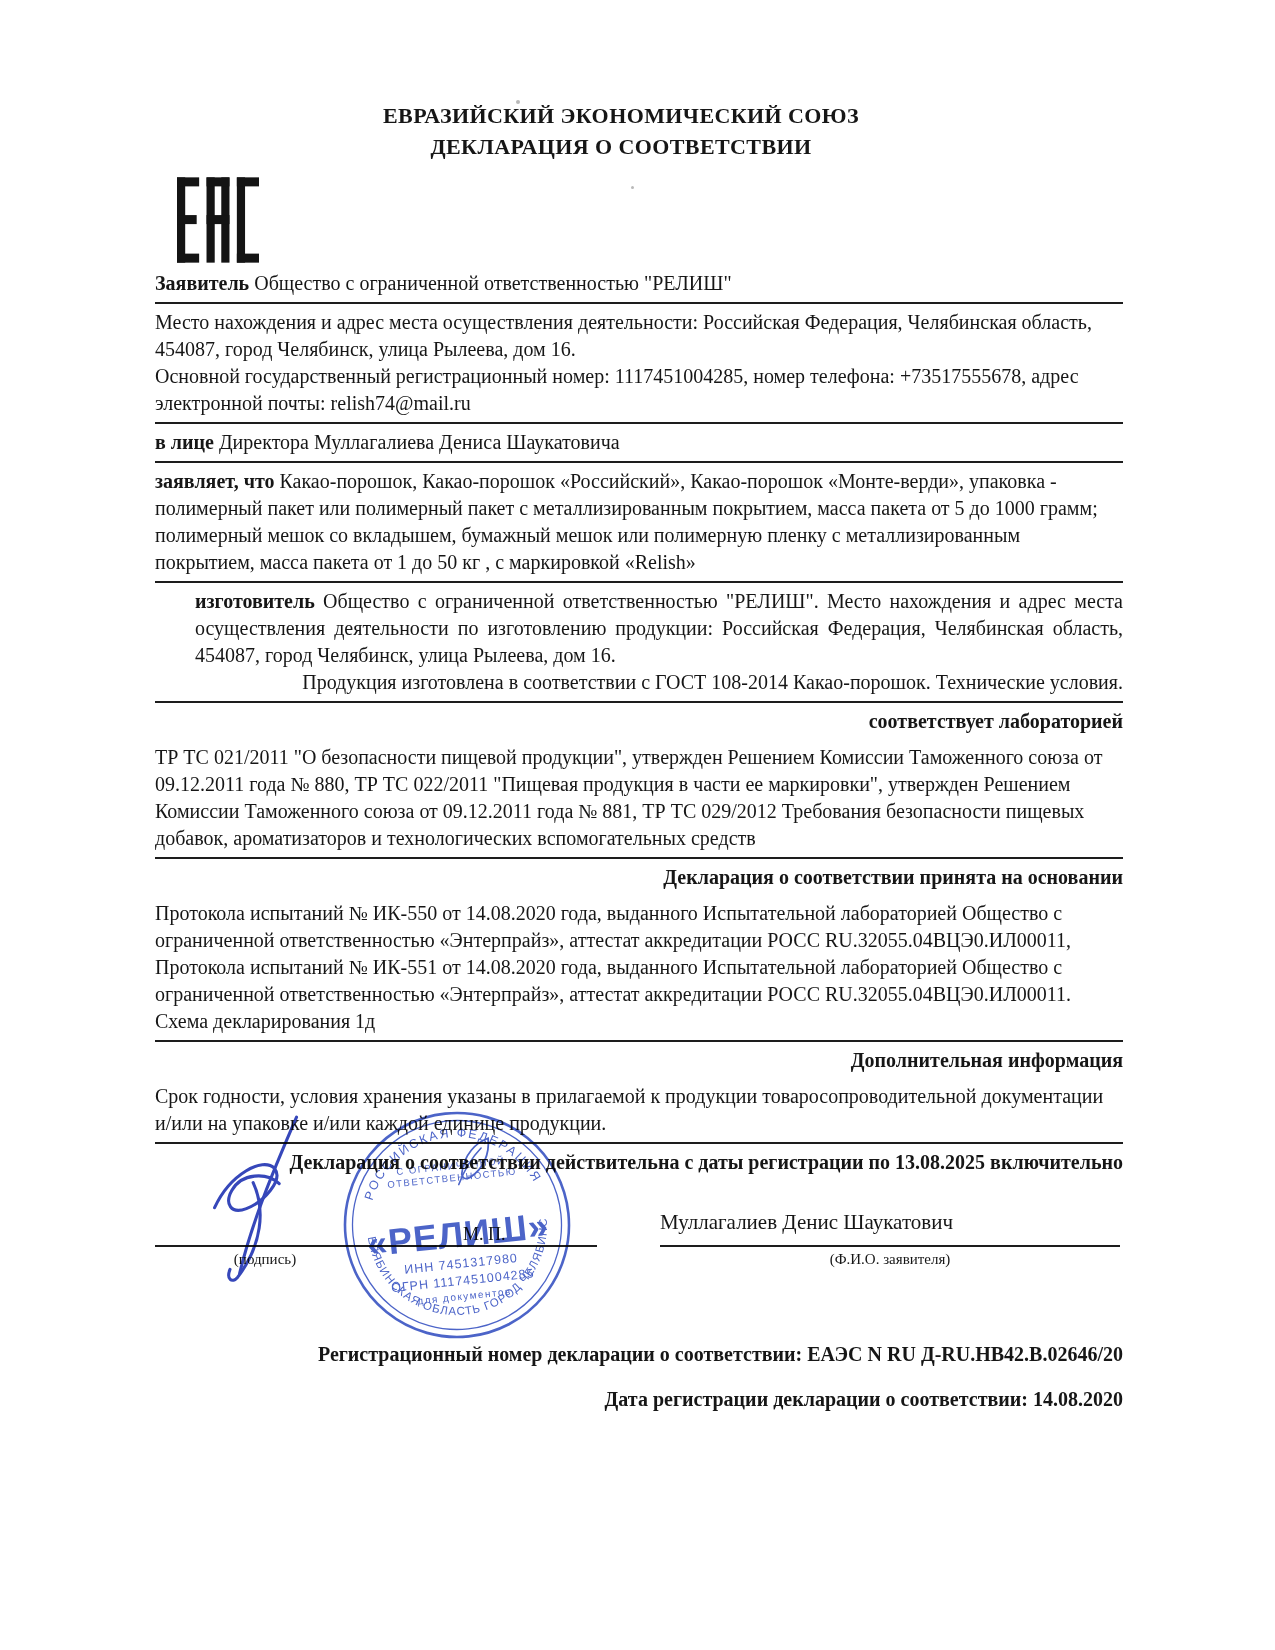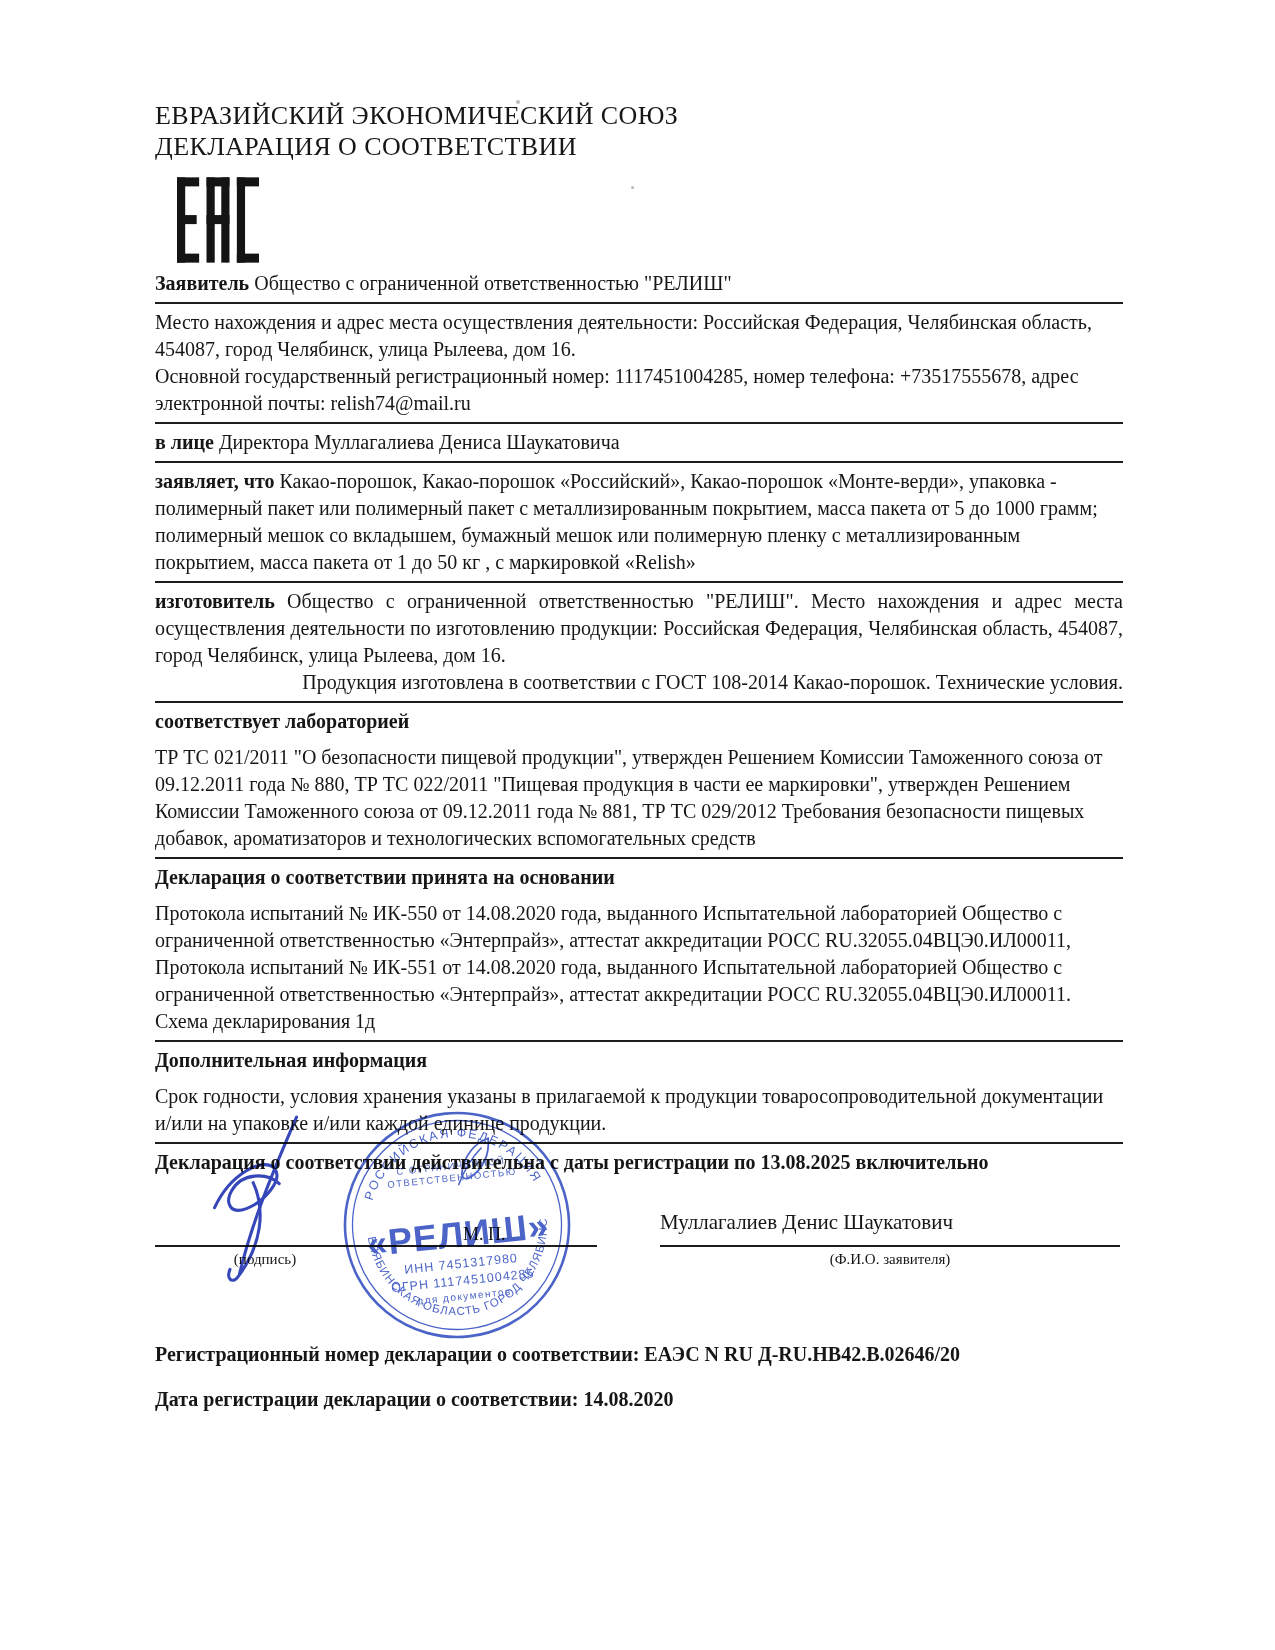--- a/index.html
+++ b/index.html
@@ -13,32 +13,33 @@
     color:#161616;
   }
   .content{
     position:absolute;
     left:155px;top:100px;
     width:968px;
     font-size:20px;
     line-height:27px;
   }
   .title{
-    font-weight:normal;
-    font-size:26px;
+    text-align:center;
+    font-weight:bold;
+    font-size:22px;
     line-height:31px;
     letter-spacing:.4px;
     padding-right:36px;
   }
   .eac{margin:15px 0 4px 22px;width:82px;height:86px;}
-  .b{font-weight:bold;}
+  .b{font-weight:bold;text-align:right;}
   .sec{padding:3px 0;}
   hr.rule{border:none;border-top:2.5px solid #1d1d1d;margin:2px 0;height:0;}
   .gap-p{margin-top:9px;}
-  .just{text-align:justify;}
+  .just{text-align:justify;margin-left:40px;}
   .sig-area{position:relative;height:124px;margin-top:4px;}
   .sig-line{position:absolute;border-top:2px solid #1d1d1d;height:0;}
   .line-sign{left:0;top:62px;width:442px;}
   .line-fio{left:505px;top:62px;width:460px;}
   .small-label{position:absolute;font-size:15px;line-height:18px;text-align:center;}
   .label-sign{left:10px;top:67px;width:200px;}
   .label-fio{left:505px;top:67px;width:460px;}
   .fio-name{position:absolute;left:505px;top:26px;width:460px;text-align:left;font-size:21px;}
   .mp-mark{position:absolute;left:308px;top:38px;font-size:18px;}
   .reg{margin-top:34px;}

